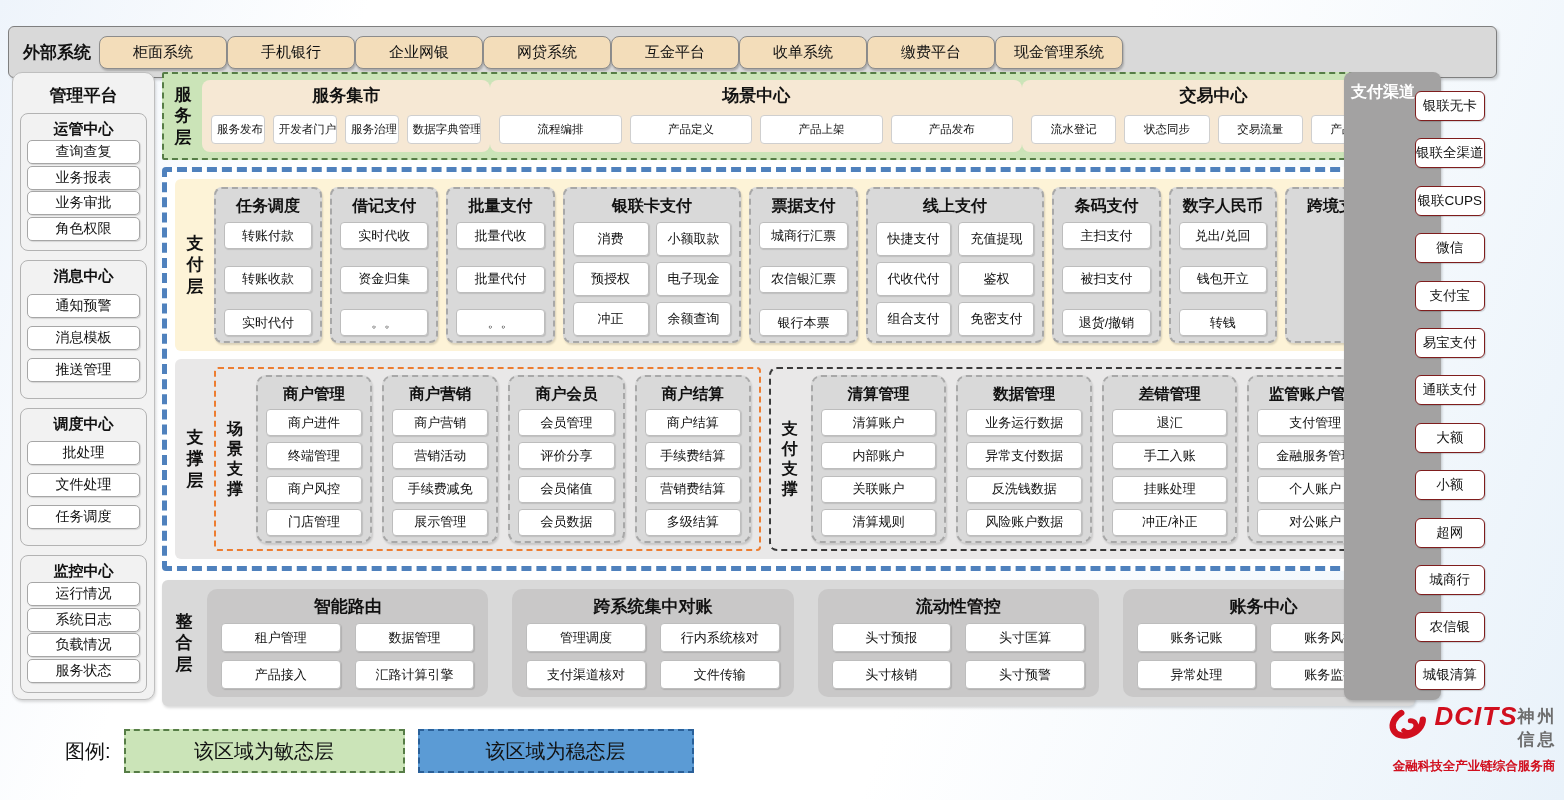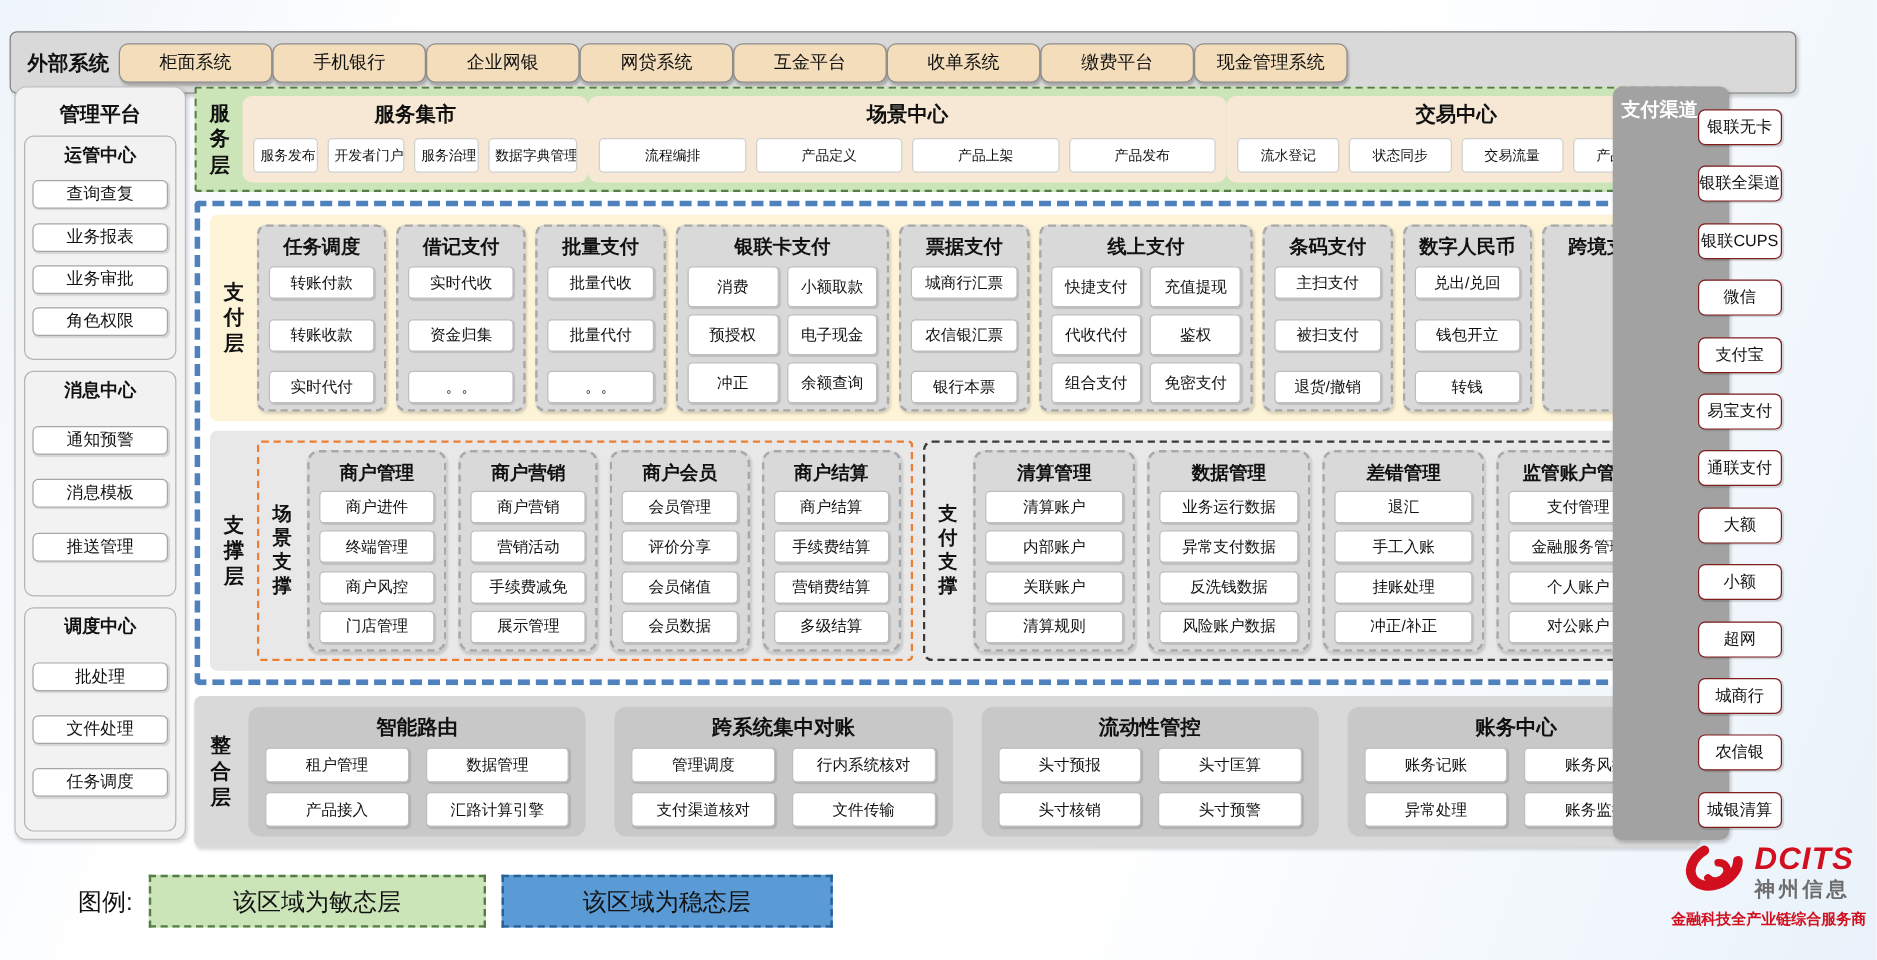--- a/index.html
+++ b/index.html
@@ -127,21 +127,21 @@
     width:281px; height:44px; background:#cbe4b8; border:2px dashed #567d46;
     display:flex; align-items:center; justify-content:center; font-size:20px;
   }
   .legend-stable {
     width:276px; height:44px; background:#5b9bd5; border:2px dashed #2a6099;
     display:flex; align-items:center; justify-content:center; font-size:20px;
   }
   
   .logo { position:absolute; left:1388px; top:700px; width:172px; display:flex; flex-direction:column; align-items:center; }
   .logo-top { display:flex; align-items:center; gap:5px; }
-  .logo-text { display:flex; flex-direction:column; align-items:flex-start; }
+  .logo-text { display:flex; flex-direction:row; align-items:flex-start; }
   .logo-en { color:#d10f1e; font-weight:bold; font-style:italic; font-size:26px; line-height:1; letter-spacing:1px; }
   .logo-cn { color:#6d6d6d; font-weight:bold; font-size:17px; letter-spacing:3px; margin-top:2px; }
   .logo-tagline { color:#d10f1e; font-weight:bold; font-size:12.5px; white-space:nowrap; margin-top:4px; }
 </style>
 </head>
 <body>
 
 <div class="page">
 
   <div class="topbar">
@@ -180,20 +180,30 @@
           <div class="side-chip">推送管理</div>
         </div>
     </div>
     <div class="side-group">
       <div class="side-group-title">调度中心</div>
       <div class="side-group-items">
 
       <div class="side-chip">批处理</div>
           <div class="side-chip">文件处理</div>
           <div class="side-chip">任务调度</div>
+        </div>
+    </div>
+    <div class="side-group">
+      <div class="side-group-title">监控中心</div>
+      <div class="side-group-items">
+
+      <div class="side-chip">运行情况</div>
+          <div class="side-chip">系统日志</div>
+          <div class="side-chip">负载情况</div>
+          <div class="side-chip">服务状态</div>
         </div>
     </div>
   </div>
 
   <div class="center">
 
     <div class="service-band">
       <div class="v-label">
           <span>服务层</span>
         </div>

